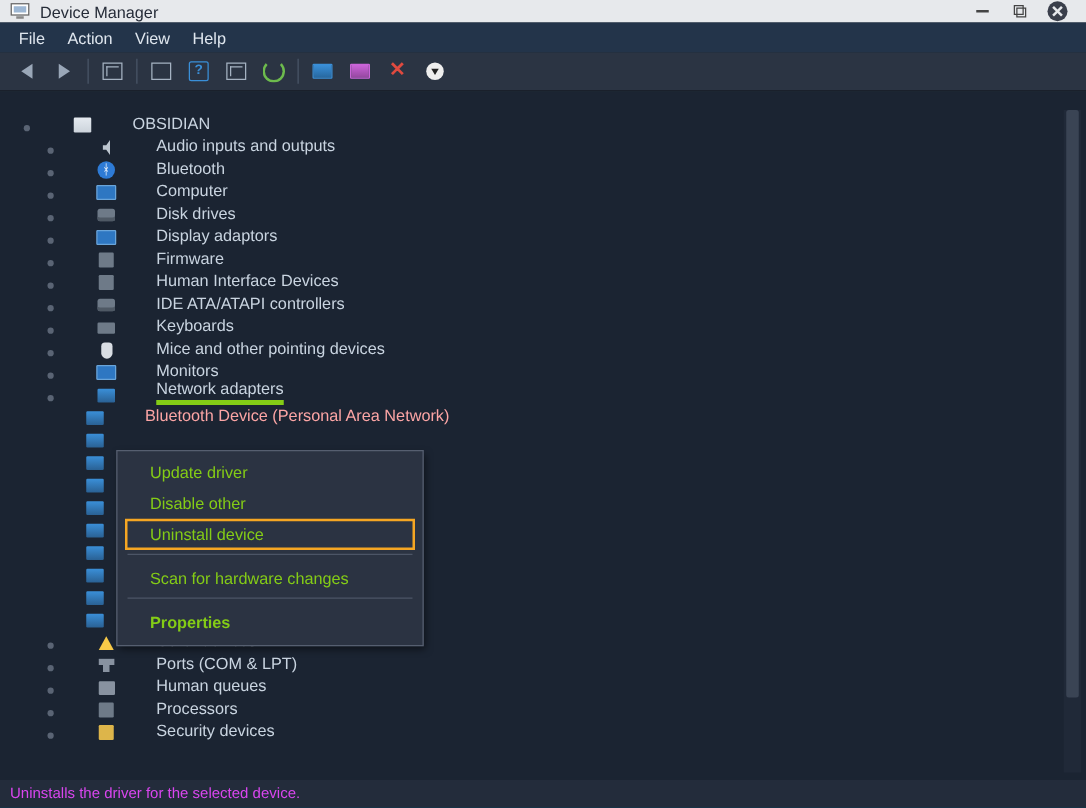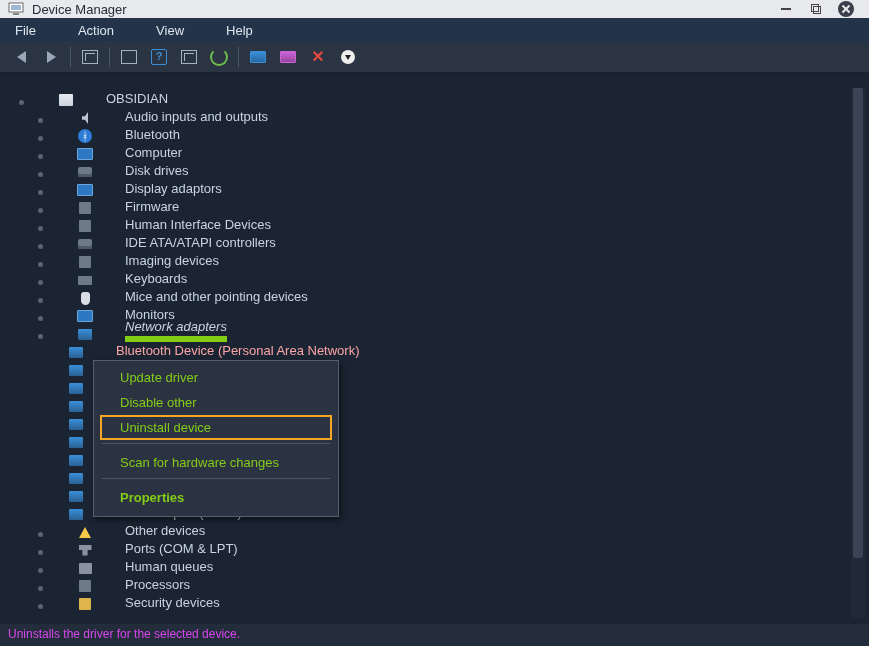--- a/index.html
+++ b/index.html
@@ -12,21 +12,21 @@
   .titlebar .tb-btn{width:30px;height:30px;display:flex;align-items:center;justify-content:center;cursor:pointer;}
   .tb-dash{width:10px;height:2px;background:#444;}
   .tb-max{width:10px;height:10px;position:relative;}
   .tb-max:before,.tb-max:after{content:"";position:absolute;width:6px;height:6px;border:1.5px solid #444;}
   .tb-max:before{left:0;top:0;} .tb-max:after{right:0;bottom:0;}
   .tb-close{width:16px;height:16px;border-radius:50%;background:#3a3f4b;position:relative;}
   .tb-close:before,.tb-close:after{content:"";position:absolute;left:3px;top:7px;width:10px;height:2px;background:#e7e9ec;}
   .tb-close:before{transform:rotate(45deg);} .tb-close:after{transform:rotate(-45deg);}
 
   
-  .menubar{height:24px;background:#23344a;display:flex;align-items:center;padding-left:6px;color:#dfe6ee;gap:24px;}
+  .menubar{height:24px;background:#23344a;display:flex;align-items:center;padding-left:6px;color:#dfe6ee;}
   .menubar .m{padding:2px 9px;cursor:pointer;font-size:13px;}
 
   
   .toolbar{height:30px;background:#2b3443;display:flex;align-items:center;padding:0 6px;gap:0;border-bottom:1px solid #1a202b;}
   .tbtn{width:24px;height:24px;margin:0 2px;display:flex;align-items:center;justify-content:center;cursor:pointer;border:1px solid transparent;border-radius:2px;}
   .tsep{width:1px;height:20px;background:#4a5568;margin:0 4px;}
   .ico-arrow-l,.ico-arrow-r{width:0;height:0;}
   .ico-arrow-l{border-top:6px solid transparent;border-bottom:6px solid transparent;border-right:9px solid #9aa7b8;}
   .ico-arrow-r{border-top:6px solid transparent;border-bottom:6px solid transparent;border-left:9px solid #9aa7b8;}
   .ico-sq{width:14px;height:12px;border:1.5px solid #a5b2c2;position:relative;}
@@ -41,21 +41,21 @@
   
   .body{position:absolute;top:84px;left:4px;right:4px;bottom:24px;background:#1b2432;overflow:hidden;}
   .tree{padding:6px 4px 6px 2px;color:#c9d4e0;font-size:13px;line-height:18px;}
   .row{display:flex;align-items:flex-end;height:18px;white-space:nowrap;position:relative;gap:28px;}
   .exp{width:11px;height:11px;margin-right:3px;display:flex;align-items:center;justify-content:center;cursor:pointer;flex:none;}
   .exp-dot{width:5px;height:5px;border-radius:50%;background:#5a6474;}
   .row .ricon{width:16px;height:16px;margin-right:4px;flex:none;display:flex;align-items:center;justify-content:center;}
   .indent-root{padding-left:10px;}
   .indent-cat{padding-left:29px;}
   .indent-dev{padding-left:62px;}
-  .hl{border-bottom:6px solid #84cc16;font-style:italic;}
+  .hl{border-bottom:4px solid #84cc16;}
   .label{color:#c9d4e0;}
   .label.dim{color:#fca5a5;}
   
   .i-pc{width:14px;height:12px;background:linear-gradient(#e5eaf0,#ccd3db);border-radius:1px;}
   .i-speaker{width:6px;height:12px;background:#bcc5cf;clip-path:polygon(0 35%,50% 35%,100% 0,100% 100%,50% 65%,0 65%);} 
   .i-bt{width:14px;height:14px;border-radius:50%;background:#2e7bd6;color:#fff;font-size:11px;text-align:center;line-height:14px;}
   .i-monitor{width:14px;height:10px;background:#2e77c2;border:1px solid #6aa5da;border-radius:1px;}
   .i-hdd{width:14px;height:10px;background:#6e7a88;border-radius:2px;box-shadow:inset 0 -3px #4f5965;}
   .i-chip{width:12px;height:12px;background:#6e7a88;border-radius:1px;}
   .i-usb{width:12px;height:12px;background:#ddb54a;border-radius:1px;}
@@ -232,29 +232,20 @@
           <span class="ricon">
             <span class="i-hdd"></span>
           </span>
           <span class="label">IDE ATA/ATAPI controllers</span>
         </div>
       <div class="row indent-cat">
           <span class="exp">
             <span class="exp-dot"></span>
           </span>
           <span class="ricon">
-            <span class="i-chip"></span>
-          </span>
-          <span class="label">Imaging devices</span>
-        </div>
-      <div class="row indent-cat">
-          <span class="exp">
-            <span class="exp-dot"></span>
-          </span>
-          <span class="ricon">
             <span class="i-kb"></span>
           </span>
           <span class="label">Keyboards</span>
         </div>
       <div class="row indent-cat">
           <span class="exp">
             <span class="exp-dot"></span>
           </span>
           <span class="ricon">
             <span class="i-mouse"></span>

